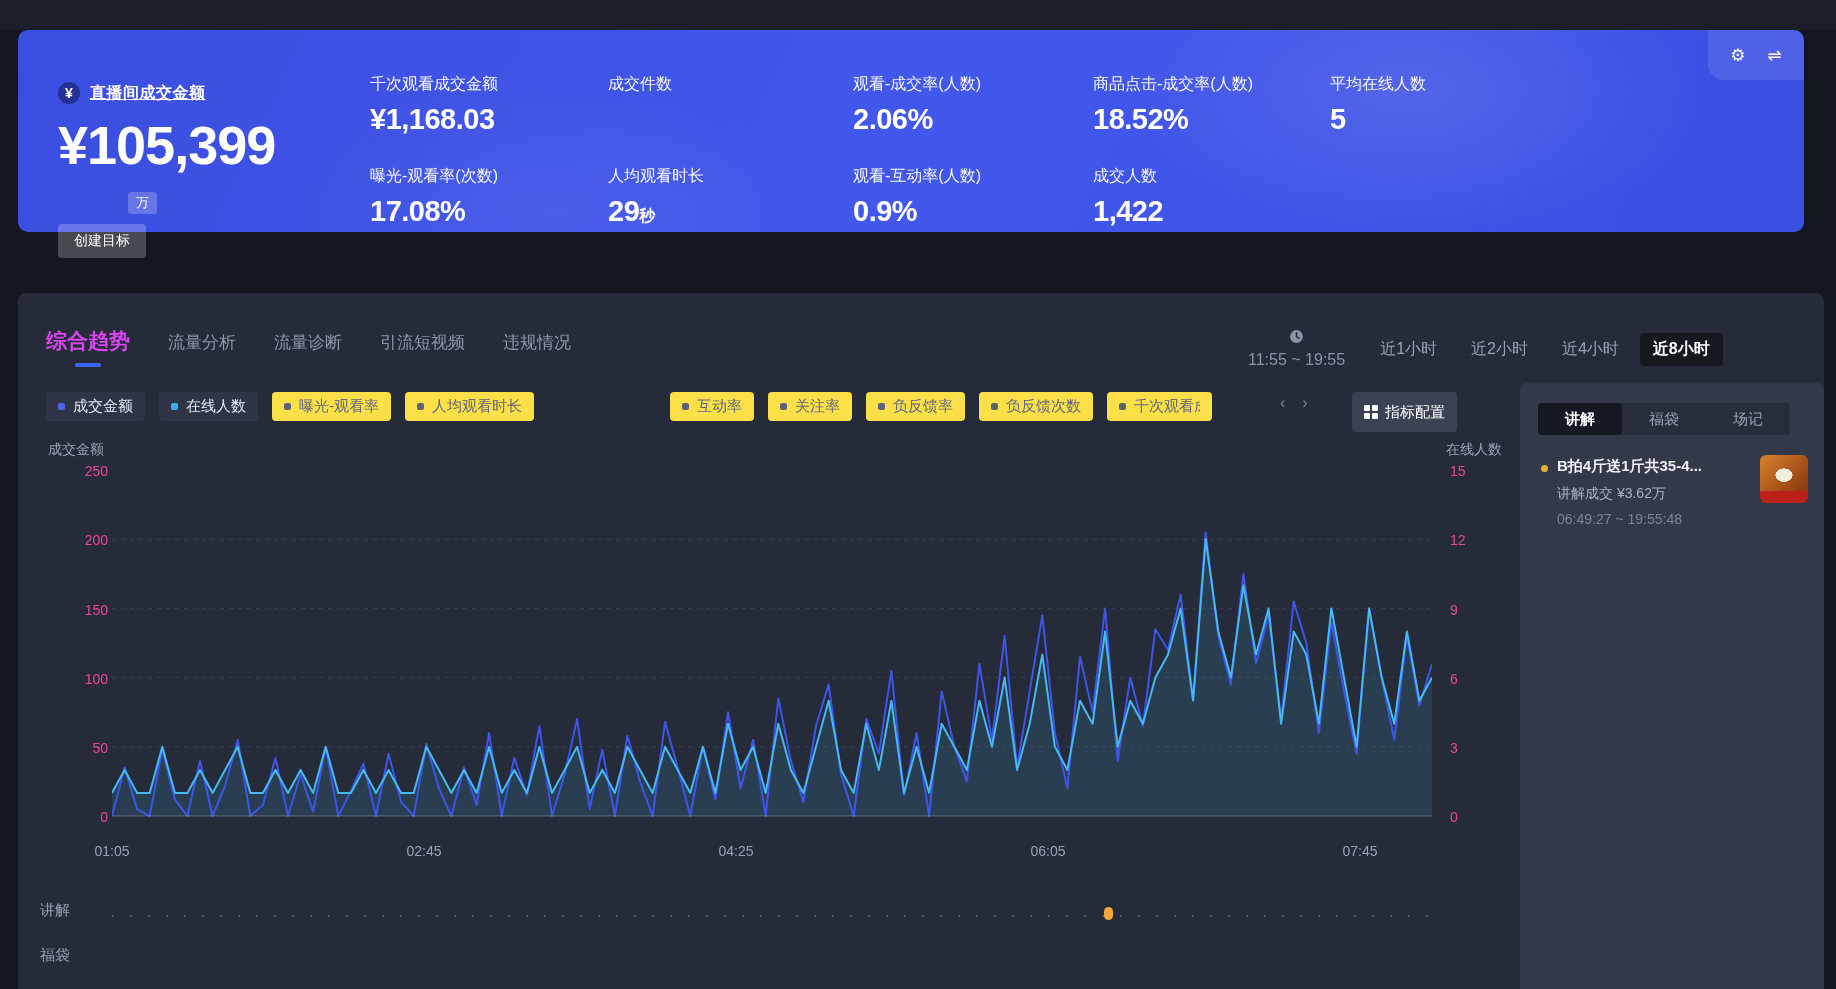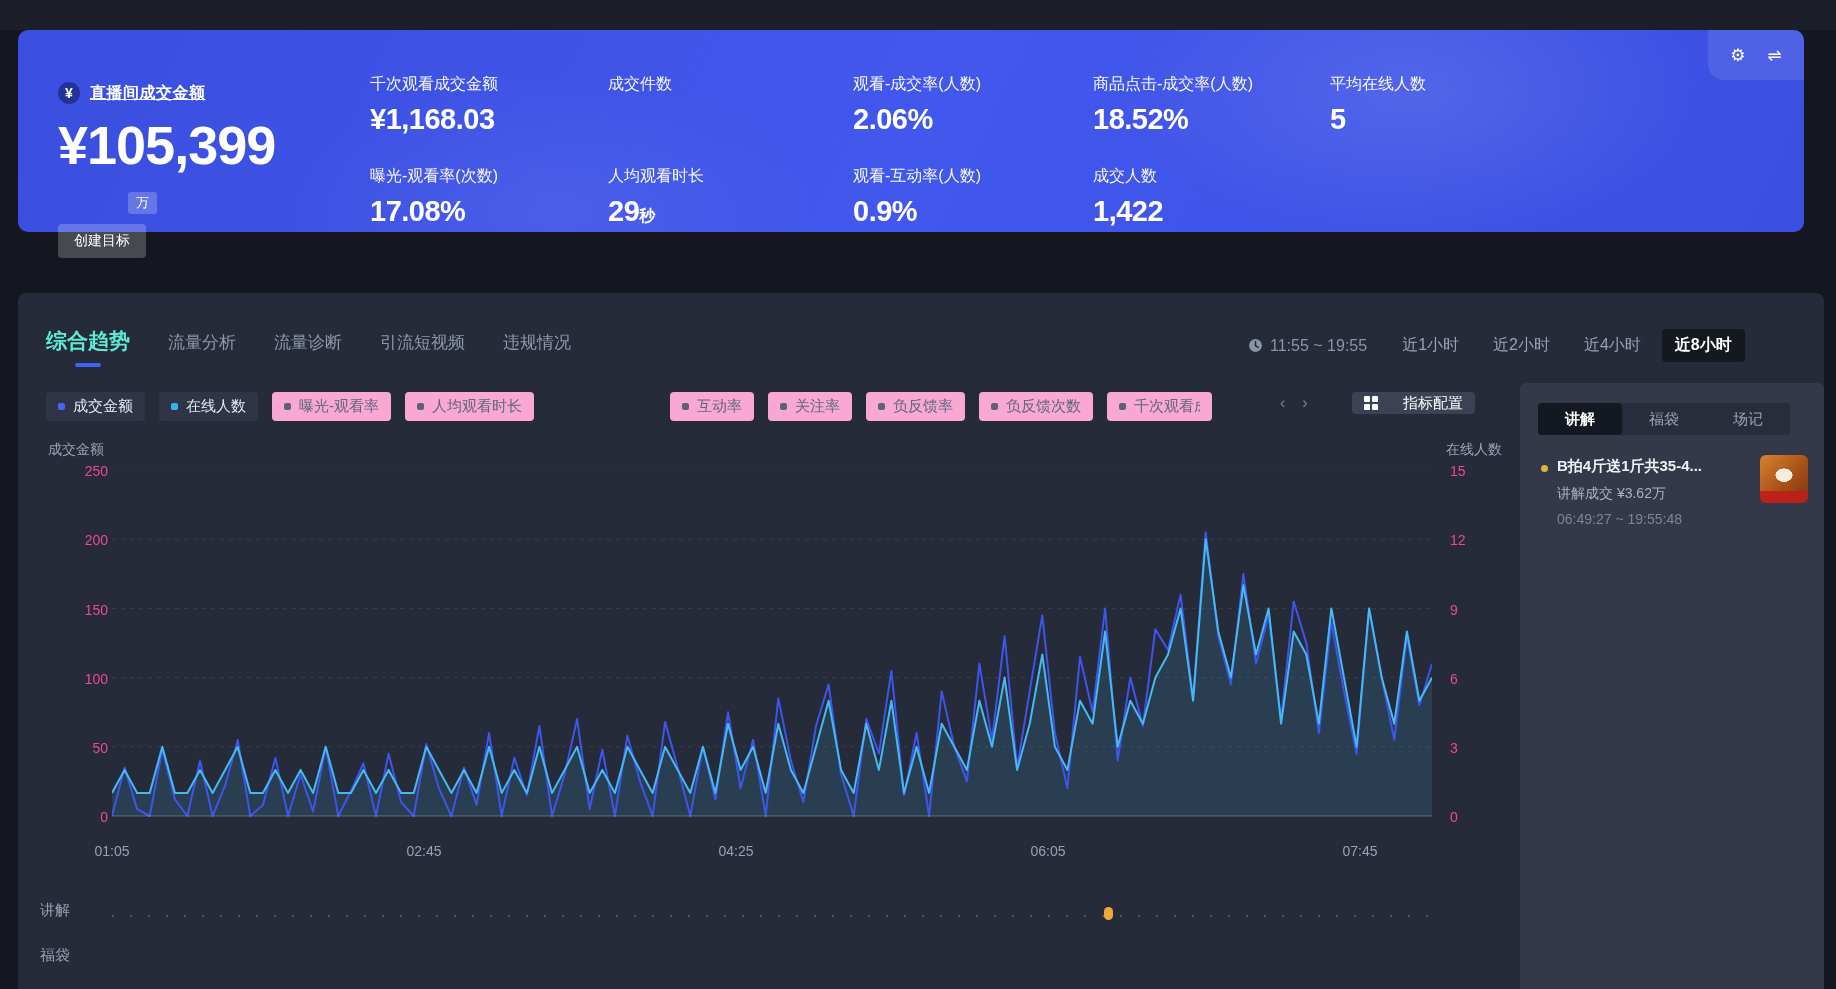--- a/index.html
+++ b/index.html
@@ -36,40 +36,40 @@
   .metric .m-label { font-size:16px; color:rgba(255,255,255,0.96); }
   .metric .m-value { font-size:29px; font-weight:800; margin-top:8px; letter-spacing:-0.5px; }
   .metric .m-suffix { font-size:16px; font-weight:bold; }
 
   
   #panel { left:18px; top:293px; width:1806px; height:696px; background:#262b39;
     border-radius:8px 8px 0 0; }
   
   #tabs { left:28px; top:34px; display:flex; align-items:baseline; gap:38px; }
   .tab { font-size:17px; color:#8e97ab; cursor:pointer; position:relative; white-space:nowrap; }
-  .tab.active { font-size:21px; color:#5eead4; font-weight:bold; }
+  .tab.active { font-size:21px; color:#d946ef; font-weight:bold; }
   .tab.active::after { content:""; position:absolute; left:50%; transform:translateX(-50%);
     bottom:-12px; width:26px; height:4px; border-radius:2px; background:#3f63f5; }
   
   #time-group { left:1230px; top:36px; display:flex; align-items:center; gap:8px; }
-  #time-range { font-size:16px; color:#8b93a7; margin-right:14px; display:flex; align-items:center; gap:7px; }
+  #time-range { font-size:16px; color:#8b93a7; margin-right:14px; display:flex; align-items:center; gap:7px;flex-direction:column; }
   .time-btn { font-size:16px; color:#98a1b5; padding:6px 13px; border-radius:4px; cursor:pointer;
     background:transparent; border:none; font-family:inherit; white-space:nowrap; }
   .time-btn.active { background:#15181f; color:#fff; font-weight:bold; }
   
   #chips { left:28px; top:99px; display:flex; align-items:center; gap:14px; }
   .chip { height:29px; display:flex; align-items:center; padding:0 12px; border-radius:4px;
-    background:#f9a8d4; color:#5d6680; font-size:15px; cursor:pointer; white-space:nowrap; }
+    background:#fde047; color:#5d6680; font-size:15px; cursor:pointer; white-space:nowrap; }
   .chip.active { background:#2f3547; color:#e4e9f4; }
   .chip .dot { width:7px; height:7px; border-radius:2px; background:#5a6378; margin-right:8px; flex:none; }
   .chip.gap { margin-left:122px; }
   .chip.truncated .chip-label { max-width:66px; overflow:hidden; }
   #chip-nav { left:1262px; top:101px; display:flex; gap:17px; color:#78819a; font-size:16px; }
   #chip-nav span { cursor:pointer; }
-  #config-btn { left:1334px; top:99px; height:22px; display:flex; align-items:center; gap:25px;
+  #config-btn { left:1334px; top:99px; height:40px; display:flex; align-items:center; gap:7px;
     padding:0 12px; border:none; border-radius:4px; background:#3b4254; color:#fff; font-size:15px;
     cursor:pointer; font-family:inherit; }
   
   .axis-title { font-size:14px; color:#98a1b4; }
   .ytick { position:absolute; font-size:14px; color:#ec4899; transform:translateY(-50%); }
   .ytick.left { width:60px; text-align:right; }
   .xtick { position:absolute; font-size:14px; color:#98a1b4; transform:translateX(-50%); top:550px; }
   #grid-lines line { stroke:rgba(255,255,255,0.09); stroke-dasharray:4 5; }
   #axis-line { stroke:rgba(255,255,255,0.28); }
   

